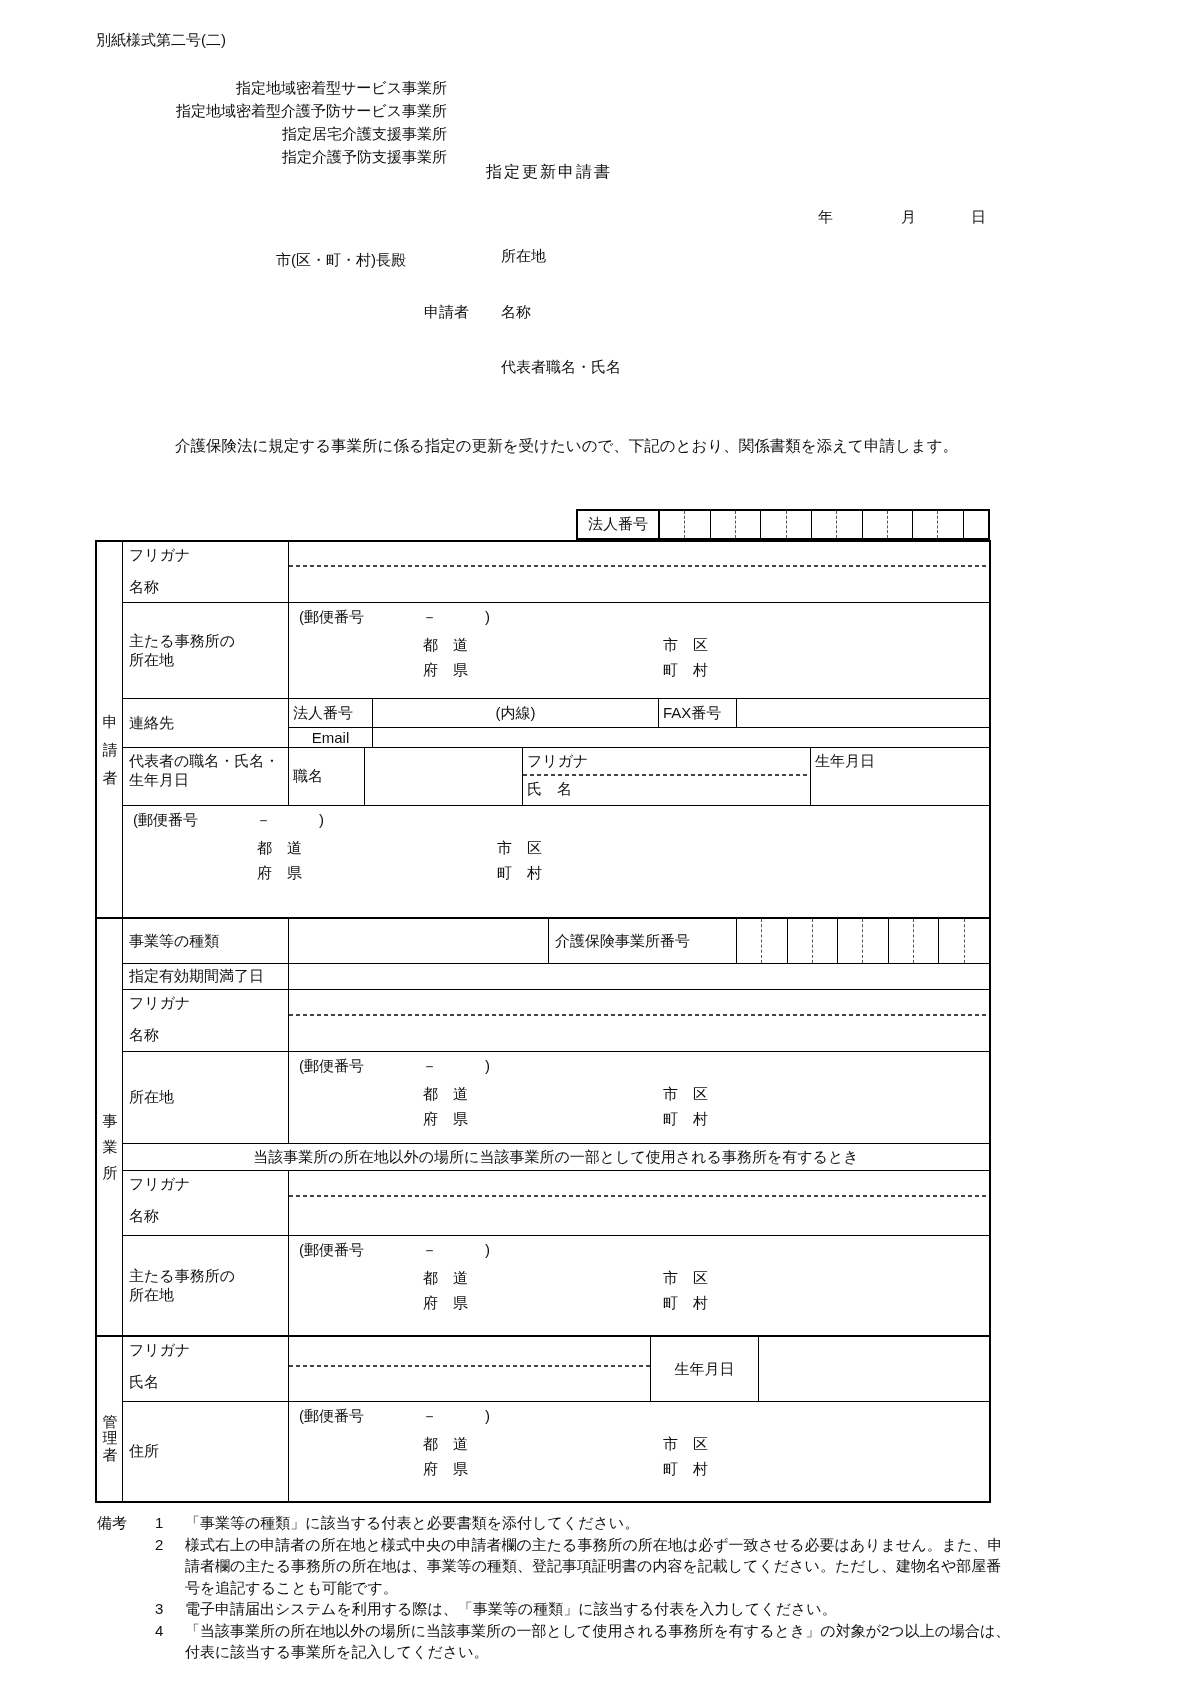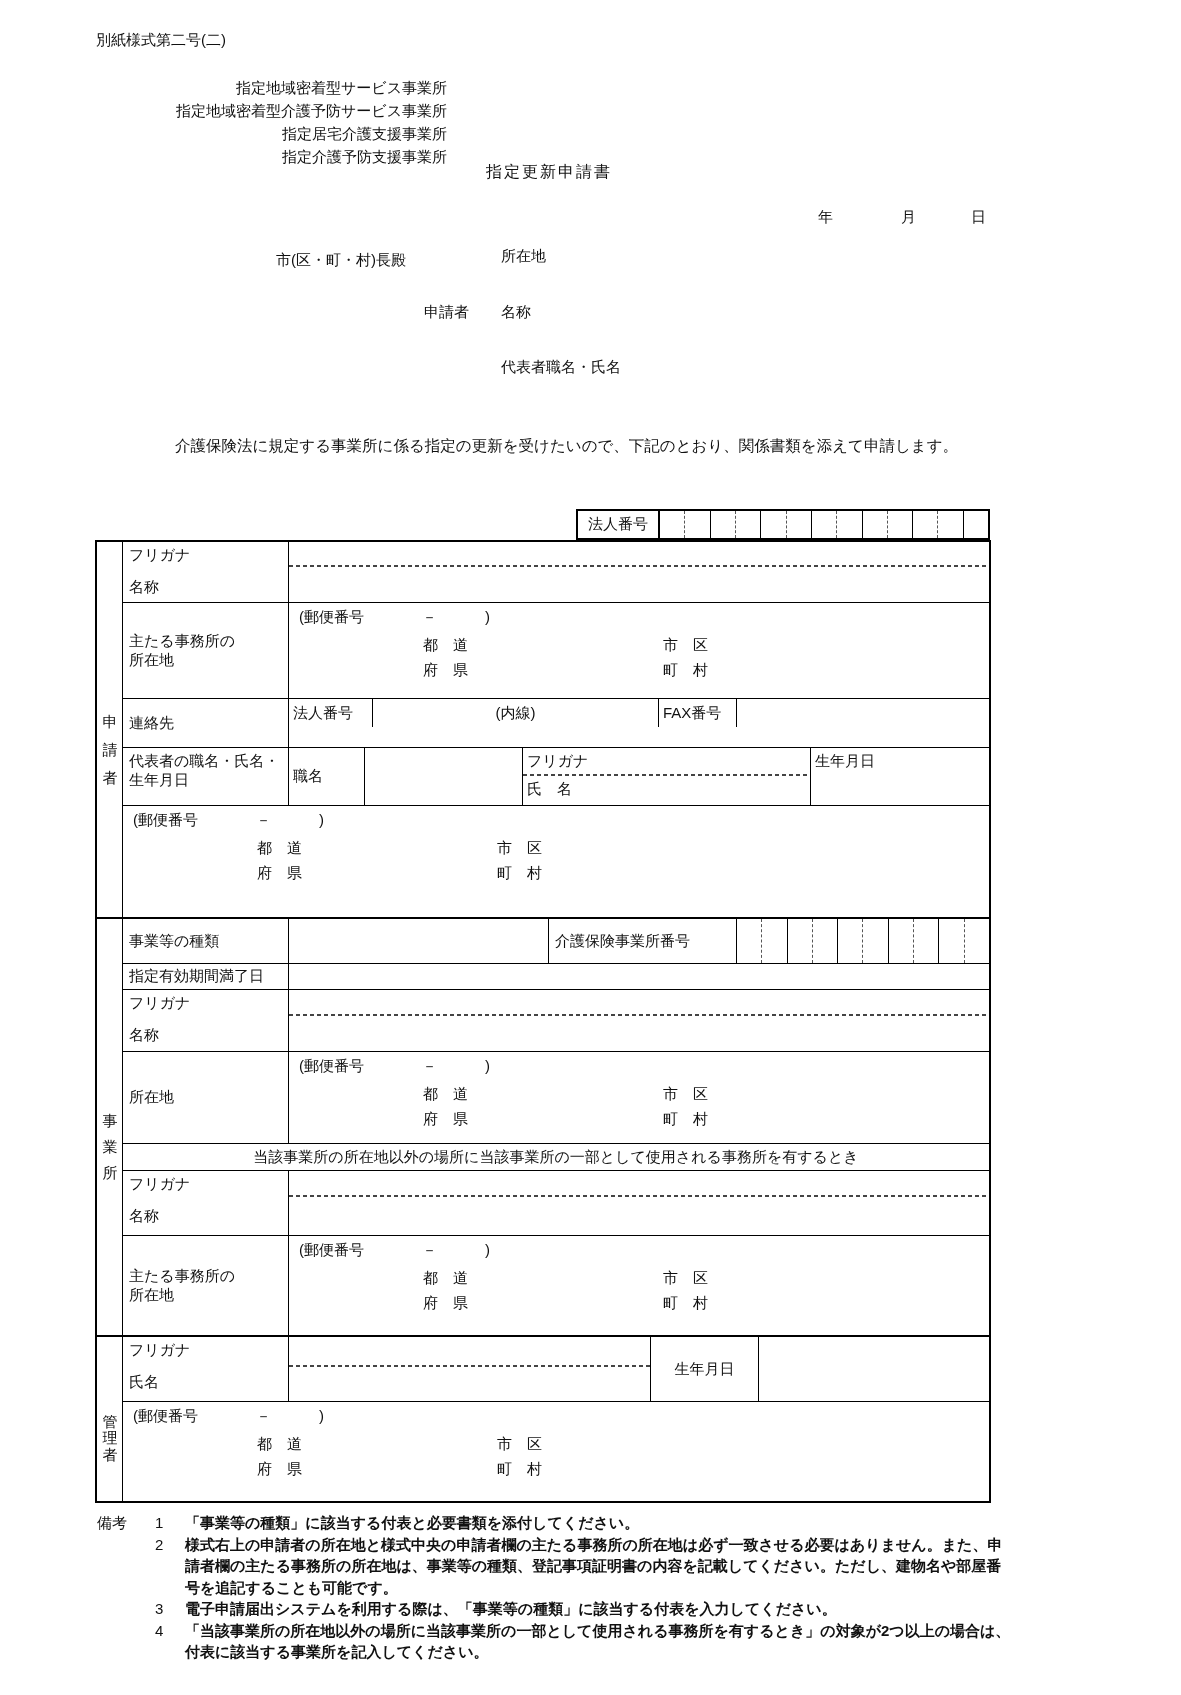--- a/index.html
+++ b/index.html
@@ -72,21 +72,21 @@
   .rest { flex:1; }
 
   .banner { flex:1; display:flex; align-items:center; justify-content:center; }
 
   
   .remarks { left:97px; top:1512px; width:918px; display:flex; line-height:21.5px; }
   .rem-label { width:58px; }
   .rem-items { flex:1; }
   .rem-item { display:flex; }
   .rem-no { width:30px; flex:none; }
-  .rem-text { flex:1;font-weight:bold; }
+  .rem-text { flex:1; }
 </style>
 </head>
 <body>
 
 <div class="abs form-code">別紙様式第二号(二)</div>
 
 <div class="abs office-types">
   <div>指定地域密着型サービス事業所</div>
   <div>指定地域密着型介護予防サービス事業所</div>
   <div>指定居宅介護支援事業所</div>
@@ -166,20 +166,24 @@
       </div>
 
       <div class="trow" style="height:49px">
         <div class="lcell vcenter">連絡先</div>
         <div class="icell">
           <div class="subcol">
             <div class="subrow" style="height:28px">
               <div class="cell cc" style="width:84px;padding-left:4px">法人番号</div>
               <div class="cell cc ctr" style="width:286px">(内線)</div>
               <div class="cell cc" style="width:78px;padding-left:4px">FAX番号</div>
+              <div class="rest"></div>
+            </div>
+            <div class="subrow" style="flex:1">
+              <div class="cell cc ctr" style="width:84px">Email</div>
               <div class="rest"></div>
             </div>
           </div>
         </div>
       </div>
 
       <div class="trow" style="height:58px">
         <div class="lcell padtop prelines">代表者の職名・氏名・
 生年月日</div>
         <div class="icell">
@@ -334,20 +338,21 @@
             <div class="cell" style="width:362px;position:relative">
               <div class="dsep full" style="top:28px"></div>
             </div>
             <div class="cell cc ctr" style="width:108px">生年月日</div>
             <div class="rest"></div>
           </div>
         </div>
       </div>
 
       <div class="trow" style="height:100px">
+        <div class="lcell vcenter">住所</div>
         <div class="icell">
           <div class="postal">
             <div class="pline">
               <span>(郵便番号</span><span class="pdash">－</span><span class="pclose">)</span>
             </div>
             <div class="pair p1">
               <div>都　道</div>
               <div>府　県</div>
             </div>
             <div class="pair p2">

